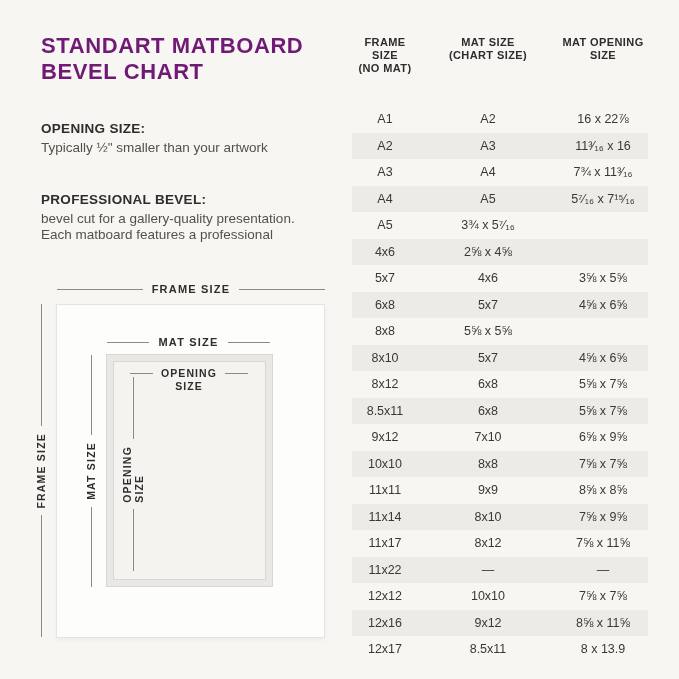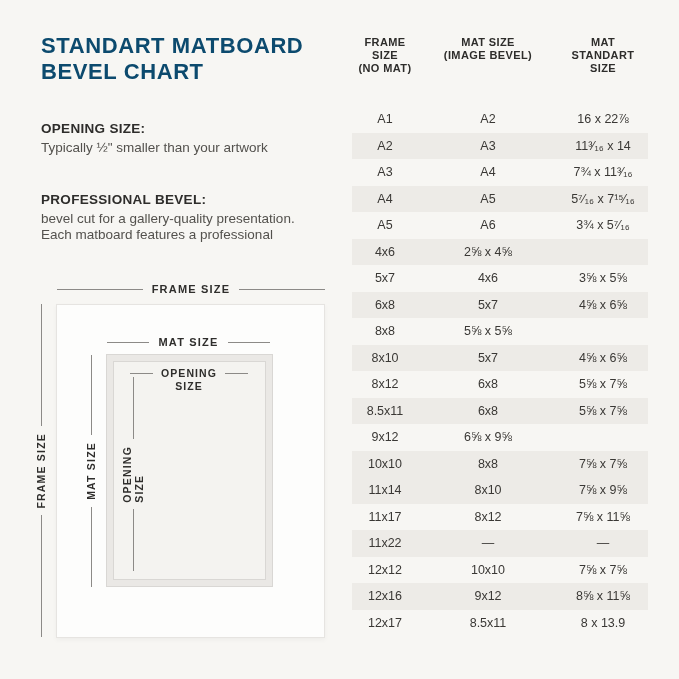--- a/index.html
+++ b/index.html
@@ -6,21 +6,21 @@
   body { font-family: "Liberation Sans", "DejaVu Sans", sans-serif; }
   .page {
     position:relative; width:679px; height:679px;
     background:#f7f6f3; overflow:hidden; color:#2e2d2b;
   }
 
   
   .title {
     position:absolute; left:41px; top:33px;
     font-size:22px; line-height:26px; font-weight:600;
-    letter-spacing:0.6px; color:#0c4a6e;
+    letter-spacing:0.6px; color:#701a75;
   }
   .info-block { position:absolute; left:41px; width:300px; }
   .info-block.s1 { top:121px; }
   .info-block.s2 { top:192px; }
   .sec-heading { font-size:13.5px; font-weight:700; letter-spacing:0.3px; color:#2e2d2b; margin-bottom:4px; }
   .sec-line { font-size:13.5px; line-height:15.5px; color:#53514d; }
 
   
   .dg-label { font-size:11px; font-weight:600; letter-spacing:1.2px; color:#2f2e2c; white-space:nowrap; }
   .dg-line  { flex:1; height:1px; background:#8c8a87; }
@@ -136,51 +136,50 @@
   </div>
 
   <div class="table">
     <div class="thead">
       <div class="hcell">
         <div>FRAME SIZE</div>
         <div>(NO MAT)</div>
       </div>
       <div class="hcell">
         <div>MAT SIZE</div>
-        <div>(IMAGE BEVEL)</div>
+        <div>(CHART SIZE)</div>
       </div>
       <div class="hcell">
-        <div>MAT STANDART</div>
+        <div>MAT OPENING</div>
         <div>SIZE</div>
       </div>
     </div>
     <div class="rows">
         <div class="trow">
           <div class="tcell">A1</div>
           <div class="tcell">A2</div>
           <div class="tcell">16 x 22⅞</div>
         </div>
         <div class="trow shaded">
           <div class="tcell">A2</div>
           <div class="tcell">A3</div>
-          <div class="tcell">11³⁄₁₆ x 14</div>
+          <div class="tcell">11³⁄₁₆ x 16</div>
         </div>
         <div class="trow">
           <div class="tcell">A3</div>
           <div class="tcell">A4</div>
           <div class="tcell">7¾ x 11³⁄₁₆</div>
         </div>
         <div class="trow shaded">
           <div class="tcell">A4</div>
           <div class="tcell">A5</div>
           <div class="tcell">5⁷⁄₁₆ x 7¹⁵⁄₁₆</div>
         </div>
         <div class="trow">
           <div class="tcell">A5</div>
-          <div class="tcell">A6</div>
           <div class="tcell">3¾ x 5⁷⁄₁₆</div>
         </div>
         <div class="trow shaded">
           <div class="tcell">4x6</div>
           <div class="tcell">2⅝ x 4⅝</div>
         </div>
         <div class="trow">
           <div class="tcell">5x7</div>
           <div class="tcell">4x6</div>
           <div class="tcell">3⅝ x 5⅝</div>
@@ -204,27 +203,33 @@
           <div class="tcell">6x8</div>
           <div class="tcell">5⅝ x 7⅝</div>
         </div>
         <div class="trow shaded">
           <div class="tcell">8.5x11</div>
           <div class="tcell">6x8</div>
           <div class="tcell">5⅝ x 7⅝</div>
         </div>
         <div class="trow">
           <div class="tcell">9x12</div>
+          <div class="tcell">7x10</div>
           <div class="tcell">6⅝ x 9⅝</div>
         </div>
         <div class="trow shaded">
           <div class="tcell">10x10</div>
           <div class="tcell">8x8</div>
           <div class="tcell">7⅝ x 7⅝</div>
         </div>
+        <div class="trow">
+          <div class="tcell">11x11</div>
+          <div class="tcell">9x9</div>
+          <div class="tcell">8⅝ x 8⅝</div>
+        </div>
         <div class="trow shaded">
           <div class="tcell">11x14</div>
           <div class="tcell">8x10</div>
           <div class="tcell">7⅝ x 9⅝</div>
         </div>
         <div class="trow">
           <div class="tcell">11x17</div>
           <div class="tcell">8x12</div>
           <div class="tcell">7⅝ x 11⅝</div>
         </div>

